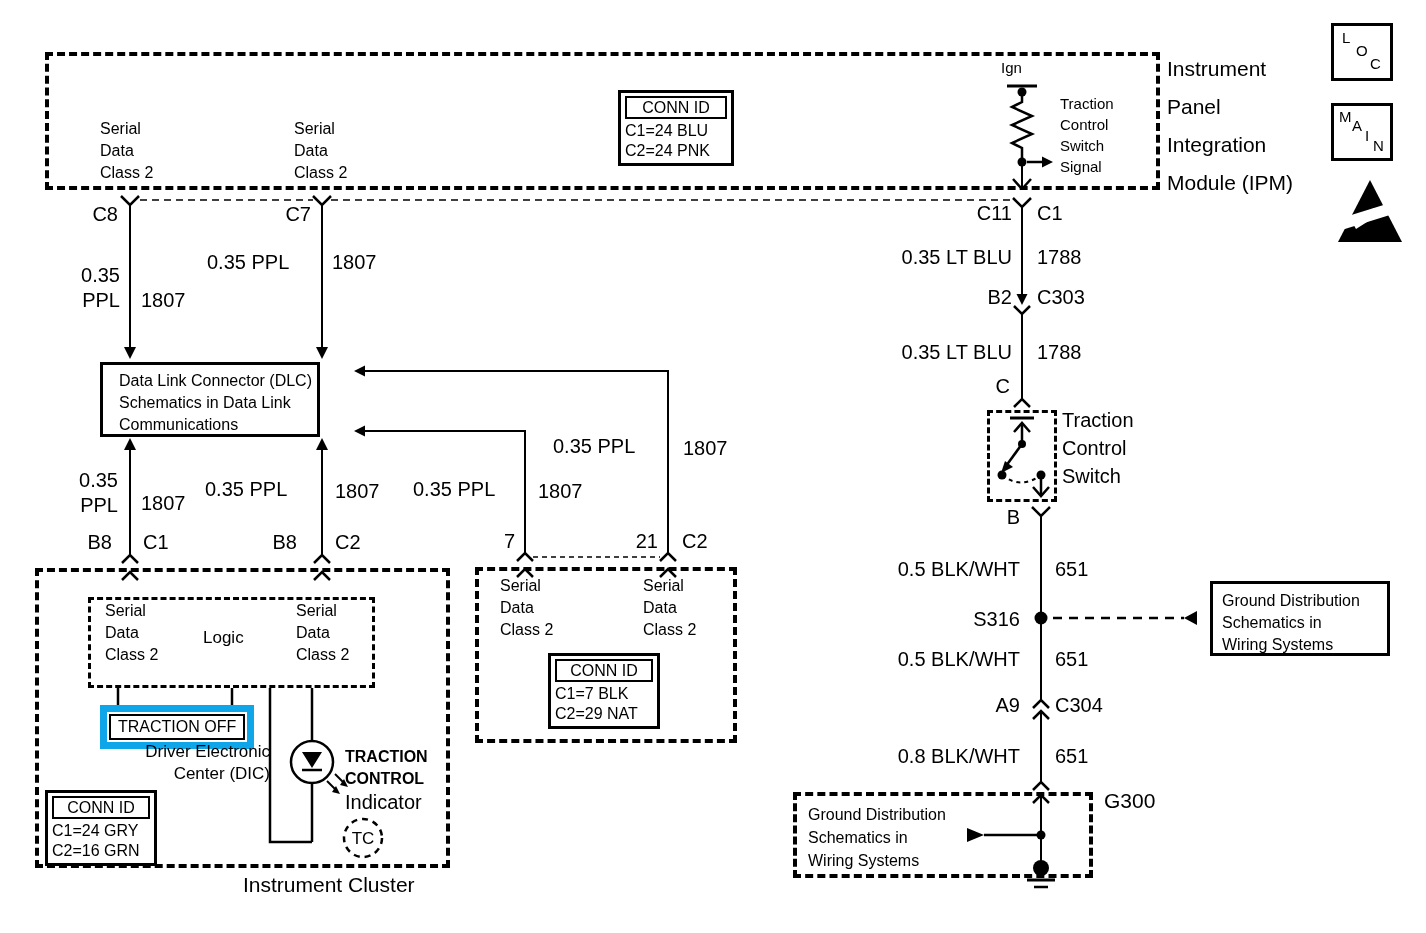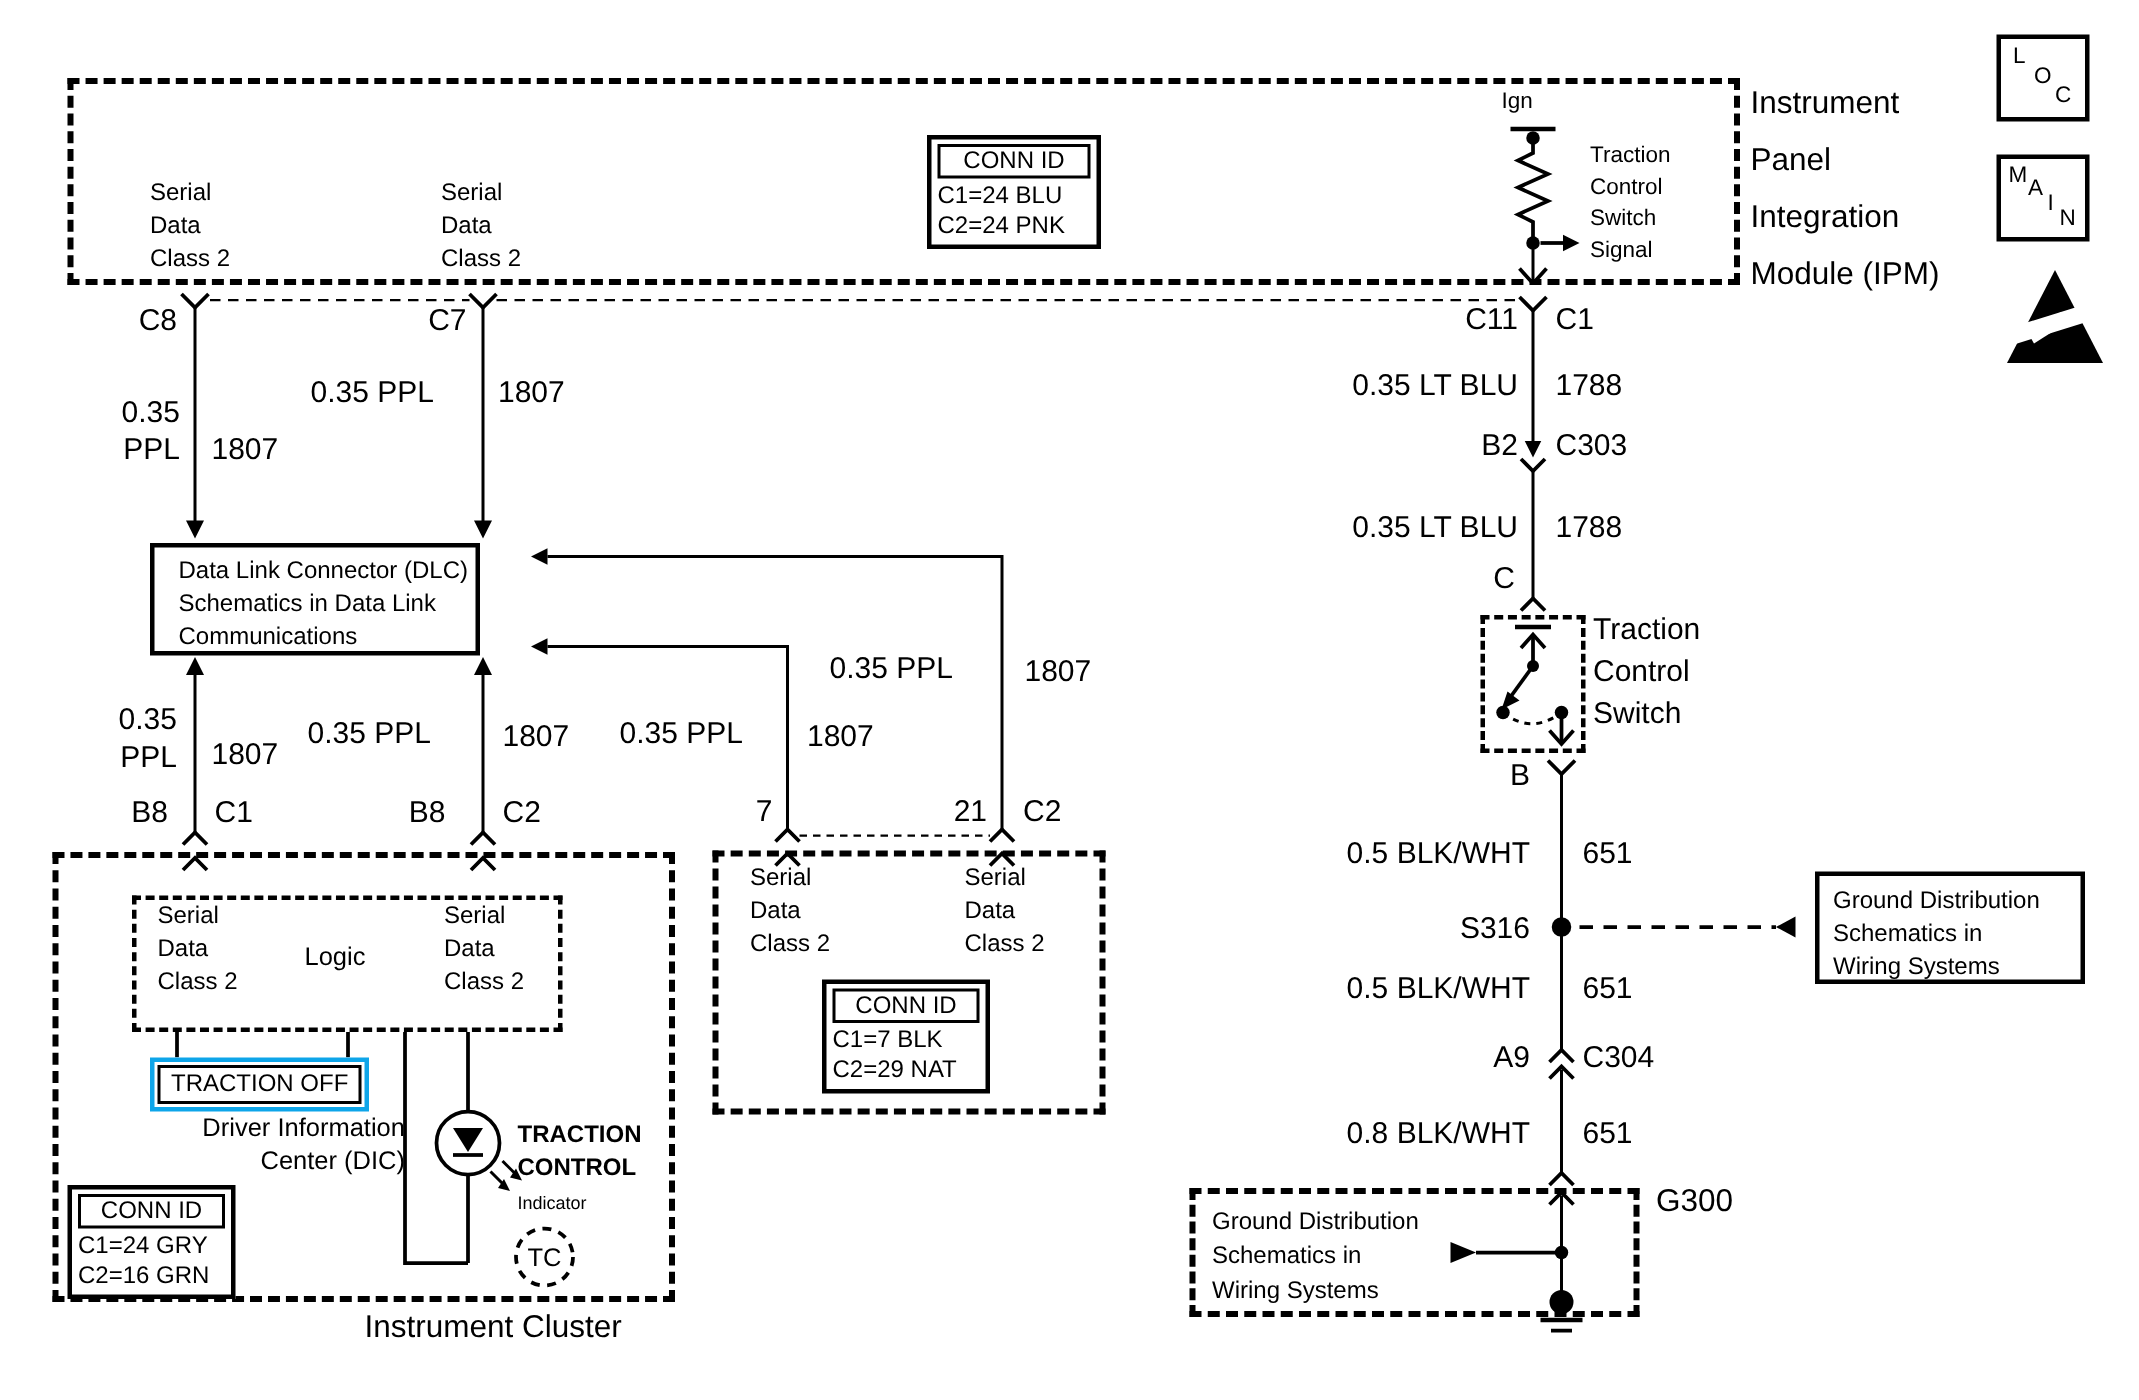--- a/index.html
+++ b/index.html
@@ -13,21 +13,21 @@
   .b{font-weight:bold;}
   .box{position:absolute;box-sizing:border-box;}
   .dash4{border:4px dashed #000;}
   .dash3{border:3px dashed #000;}
   .solid3{border:3px solid #000;background:#fff;}
   .connid{position:absolute;border:3px solid #000;background:#fff;padding:3px 4px 2px 4px;box-sizing:border-box;}
   .connid-h{border:2px solid #000;text-align:center;font-size:16px;line-height:19px;padding:0 2px;margin-bottom:2px;}
   .connid-r{font-size:16px;line-height:20px;white-space:nowrap;}
   .navbox{position:absolute;width:62px;height:58px;border:3px solid #000;box-sizing:border-box;background:#fff;}
   .navbox span{position:absolute;font-size:15px;}
-  .doublebox{position:absolute;border:3px solid #0ea5e9;padding:2px;background:#fff;}
+  .doublebox{position:absolute;border:7px solid #0ea5e9;padding:2px;background:#fff;}
   .doublebox .inner{border:2px solid #000;padding:1px 7px;font-size:16px;line-height:20px;white-space:nowrap;}
 </style>
 </head>
 <body>
 
 <div id="canvas">
 
   <svg id="wiring" width="1426" height="933" viewBox="0 0 1426 933" stroke="#000" fill="none" stroke-width="2">
 
     <g stroke-width="1.5" stroke-dasharray="7,5">
@@ -257,25 +257,25 @@
   <div class="lbl rt" style="left:618px;top:529px;width:40px;">21</div>
   <div class="lbl" style="left:682px;top:529px;">C2</div>
 
   <div class="lbl sm" style="left:105px;top:600px;">Serial
 Data
 Class 2</div>
   <div class="lbl" style="left:203px;top:626px;font-size:17px;">Logic</div>
   <div class="lbl sm" style="left:296px;top:600px;">Serial
 Data
 Class 2</div>
-  <div class="lbl rt" style="left:100px;top:741px;width:170px;font-size:17px;line-height:22px;">Driver Information
+  <div class="lbl rt" style="left:100px;top:741px;width:170px;font-size:17px;line-height:22px;">Driver Electronic
 Center (DIC)</div>
   <div class="lbl b" style="left:345px;top:746px;font-size:16px;line-height:22px;">TRACTION
 CONTROL</div>
-  <div class="lbl" style="left:345px;top:790px;font-size:12px;">Indicator</div>
+  <div class="lbl" style="left:345px;top:790px;font-size:20px;">Indicator</div>
   <div class="lbl" style="left:347px;top:827px;width:32px;text-align:center;font-size:17px;">TC</div>
   <div class="lbl" style="left:243px;top:873px;font-size:21px;">Instrument Cluster</div>
 
   <div class="lbl sm" style="left:500px;top:575px;">Serial
 Data
 Class 2</div>
   <div class="lbl sm" style="left:643px;top:575px;">Serial
 Data
 Class 2</div>
 

